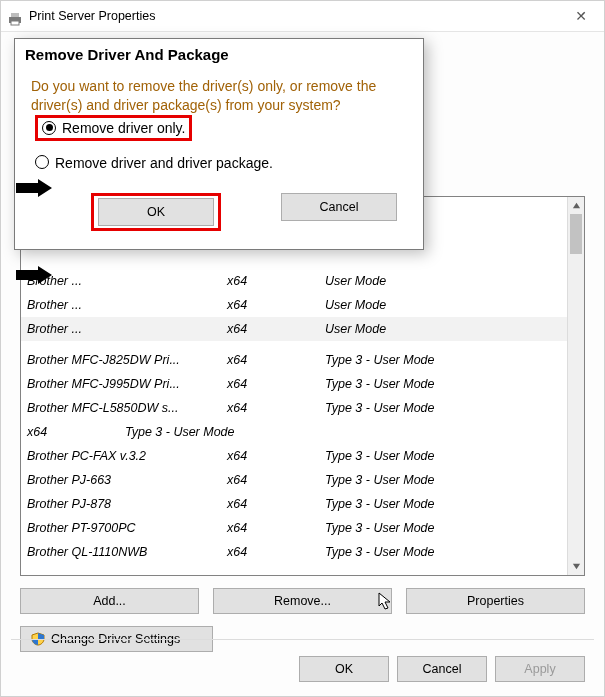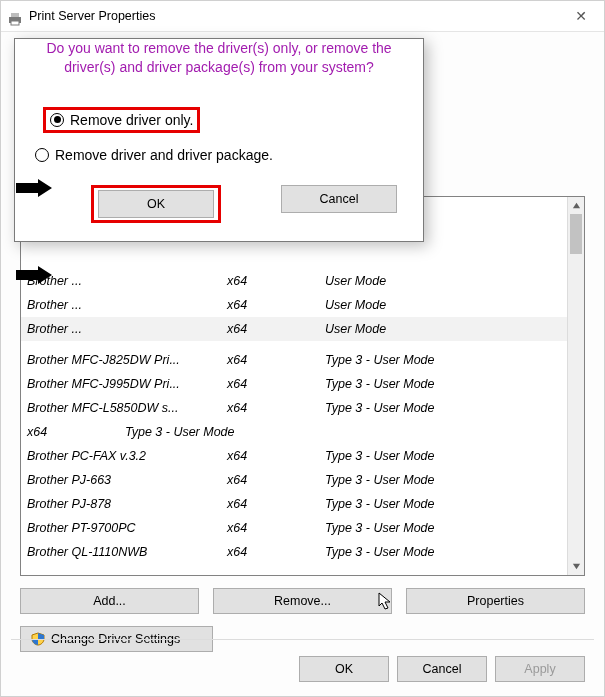--- a/index.html
+++ b/index.html
@@ -158,29 +158,27 @@
     padding: 7px 10px 14px;
     font-weight: 600;
     font-size: 15px;
     color: #000;
   }
   .modal-body {
     padding: 0 16px 14px;
   }
   .modal-text {
     line-height: 1.35;
-    color: #a21caf;
-    margin-bottom: 30px;
-    text-align: center;
+    color: #a16207;
   }
   .radio-line {
     display: flex;
-    align-items: center;
+    align-items: flex-start;
     gap: 6px;
-    margin: 0 0 14px 12px;
+    margin: 0 0 14px 4px;
     position: relative;
   }
   .radio {
     width: 14px; height: 14px;
     border: 1.5px solid #000;
     border-radius: 50%;
     display: inline-flex;
     align-items: center; justify-content: center;
     flex: 0 0 14px;
   }
@@ -343,20 +341,21 @@
     <div class="dialog-buttons">
       <div class="winbtn">OK</div>
       <div class="winbtn">Cancel</div>
       <div class="winbtn disabled">Apply</div>
     </div>
 
   </div>
 </div>
 
 <div class="modal">
+  <div class="modal-title">Remove Driver And Package</div>
   <div class="modal-body">
     <div class="modal-text">Do you want to remove the driver(s) only, or remove the driver(s) and driver package(s) from your system?</div>
 
     <div class="radio-line">
       <span class="redbox">
         <span class="radio checked"></span>
         <span>Remove driver only.</span>
       </span>
     </div>
 

